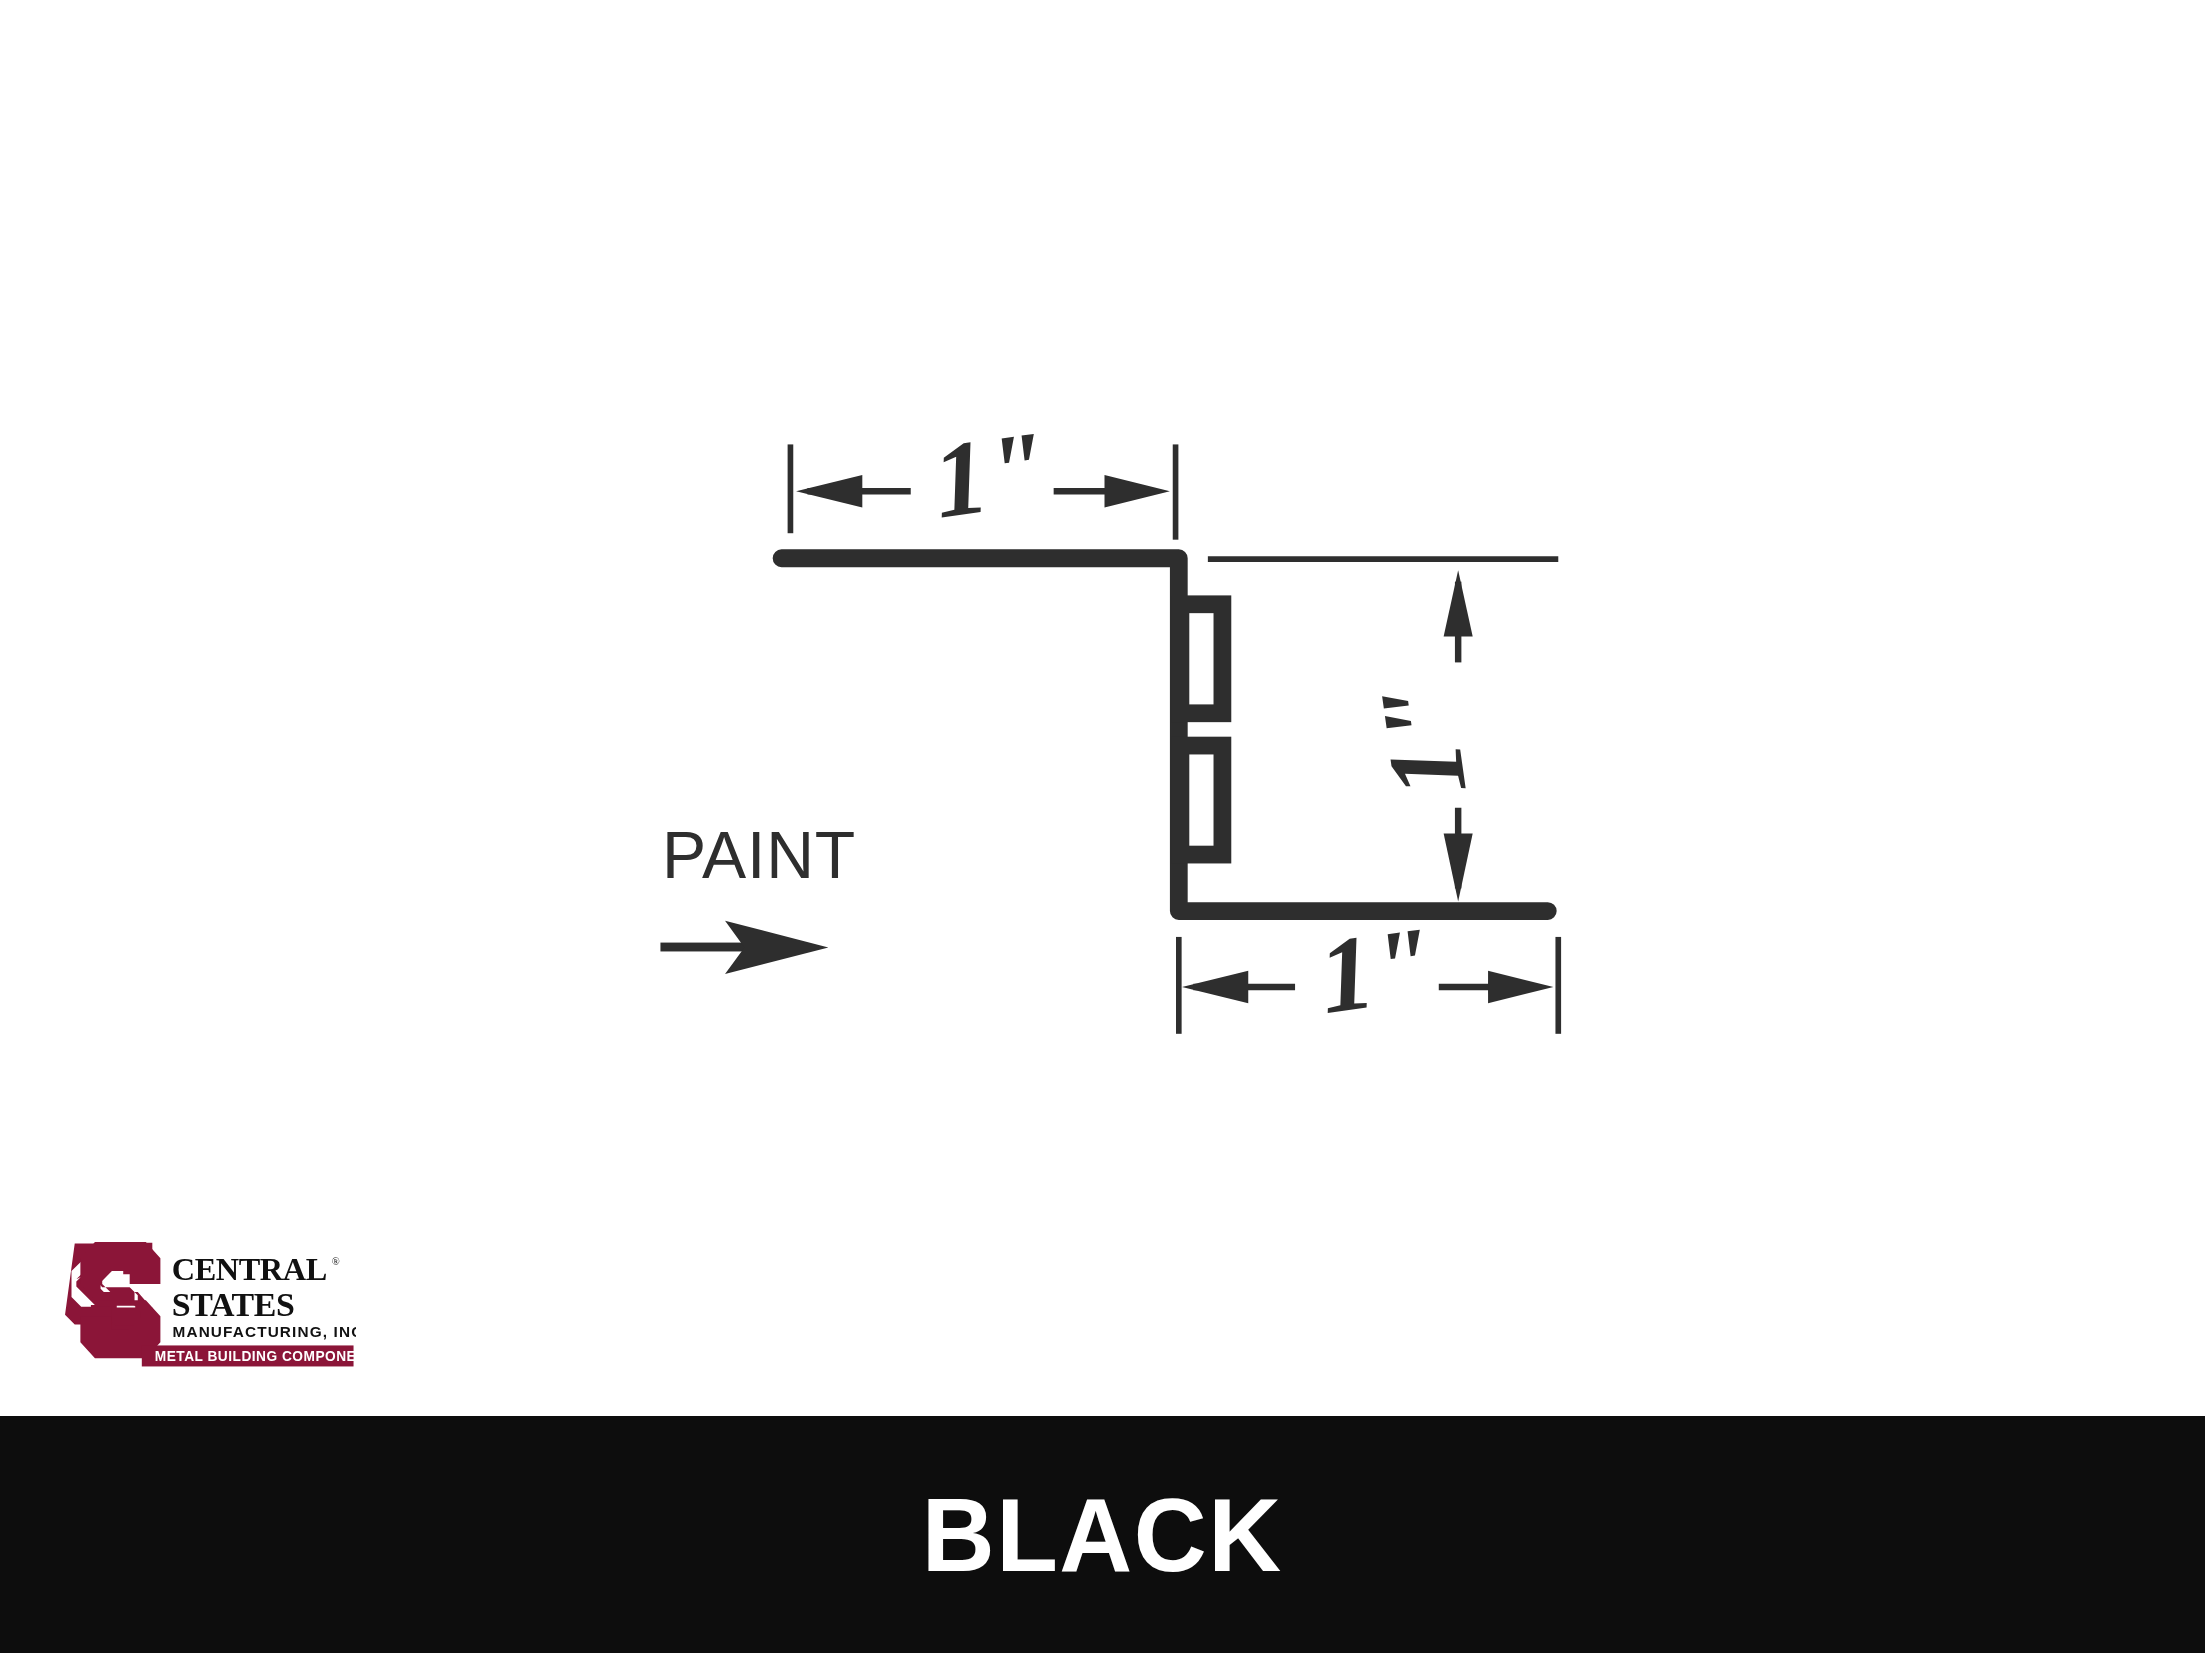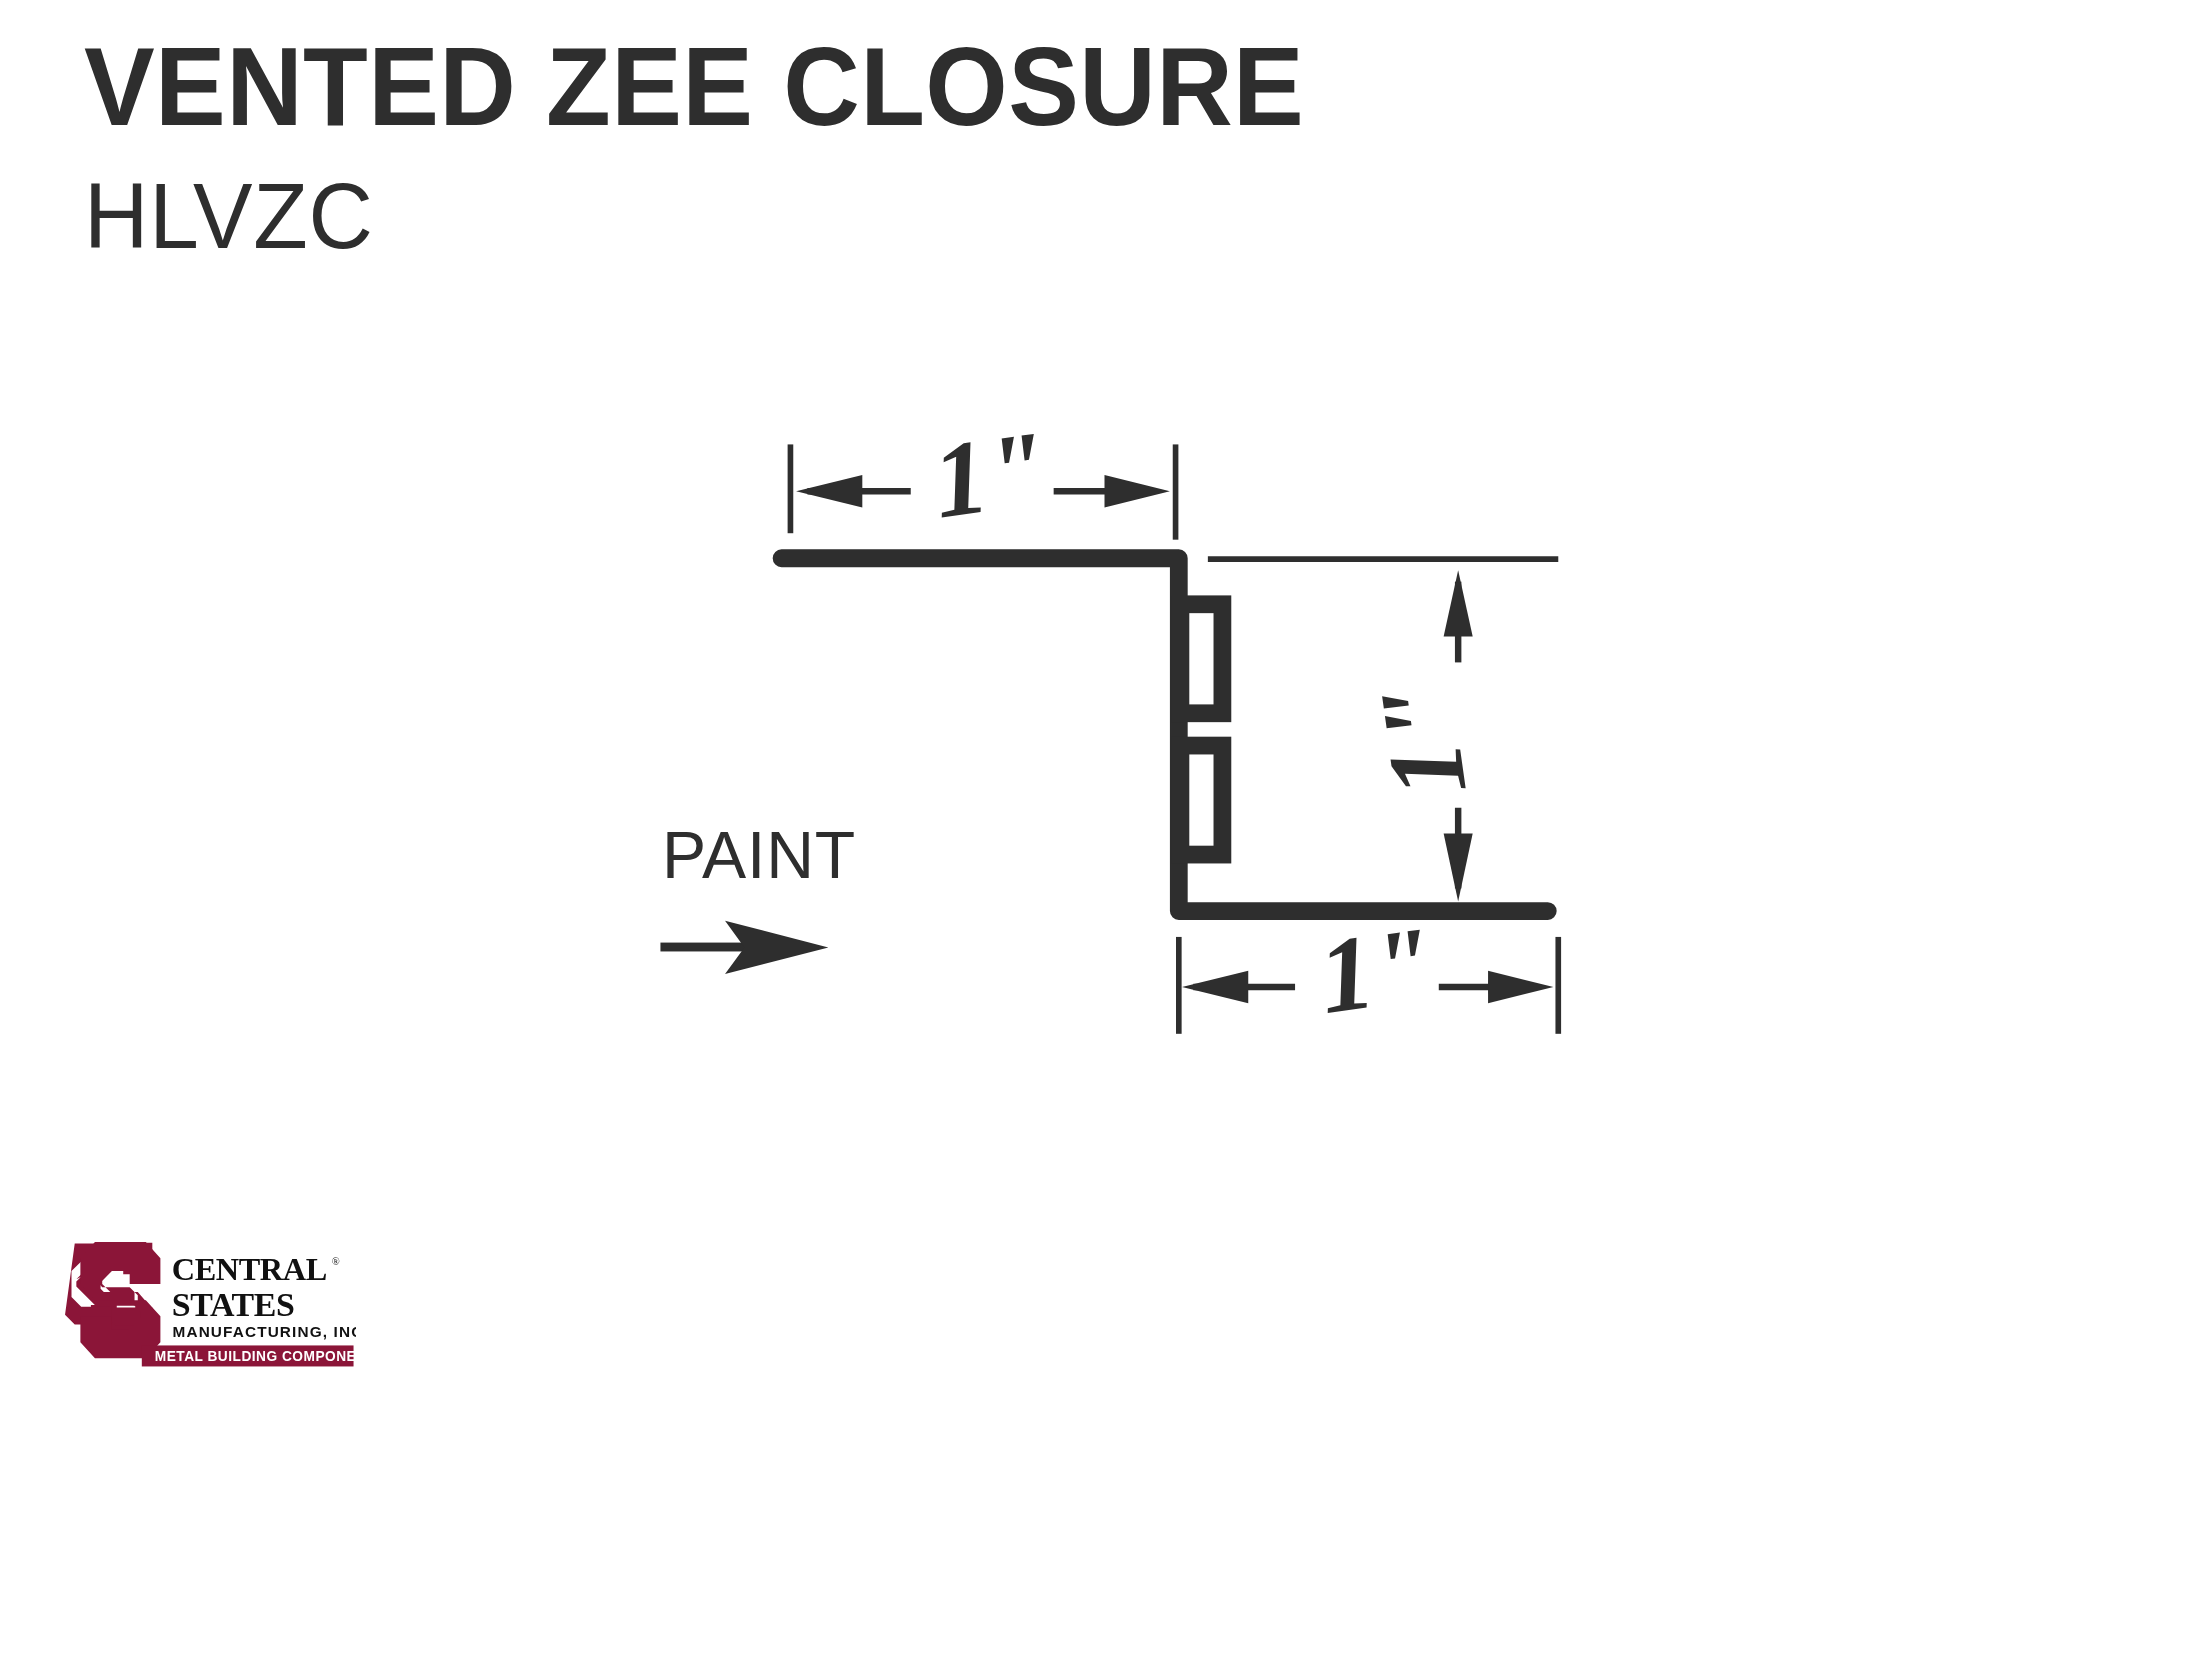--- a/index.html
+++ b/index.html
@@ -100,24 +100,20 @@
     color: #ffffff;
     line-height: 1;
     transform: scaleX(0.98);
   }
 </style>
 </head>
 <body>
 
 <div class="page">
 
-  <div class="heading">
-    <div class="product-title">VENTED ZEE CLOSURE</div>
-    <div class="product-code">HLVZC</div>
-  </div>
 
   <div class="drawing-wrap">
     <svg class="drawing-svg" viewBox="0 0 2731 1030" xmlns="http://www.w3.org/2000/svg">
 
       <g>
         <text x="820" y="567" font-family="Liberation Sans, sans-serif" font-size="82" fill="#2e2e2e" letter-spacing="1">PAINT</text>
 
         <g>
           <rect x="818" y="647" width="108" height="11" fill="#2e2e2e"></rect>
           <path d="M 898 620 L 1026 653 L 898 686 L 922 653 Z" fill="#2e2e2e"></path>
@@ -302,15 +298,18 @@
       <text x="132" y="47" font-family="Liberation Serif, serif" font-weight="700" font-size="40" fill="#111111" letter-spacing="-0.5">CENTRAL</text>
       <text x="330" y="28" font-family="Liberation Serif, serif" font-size="13" fill="#111111">®</text>
       <text x="132" y="92" font-family="Liberation Serif, serif" font-weight="700" font-size="42" fill="#111111" letter-spacing="-0.5">STATES</text>
       <text x="133" y="118" font-family="Liberation Sans, sans-serif" font-weight="700" font-size="19" fill="#111111" letter-spacing="1.4">MANUFACTURING, INC.</text>
 
       <rect x="95" y="128" width="262" height="26" fill="#8B1538"></rect>
       <text x="111" y="147" font-family="Liberation Sans, sans-serif" font-weight="700" font-size="17" fill="#ffffff" letter-spacing="0.6">METAL BUILDING COMPONENTS</text>
     </svg>
   </div>
 
+  <div class="footer-bar">
+    <span class="footer-label">BLACK</span>
+  </div>
 
 </div>
 
 
 </body></html>

